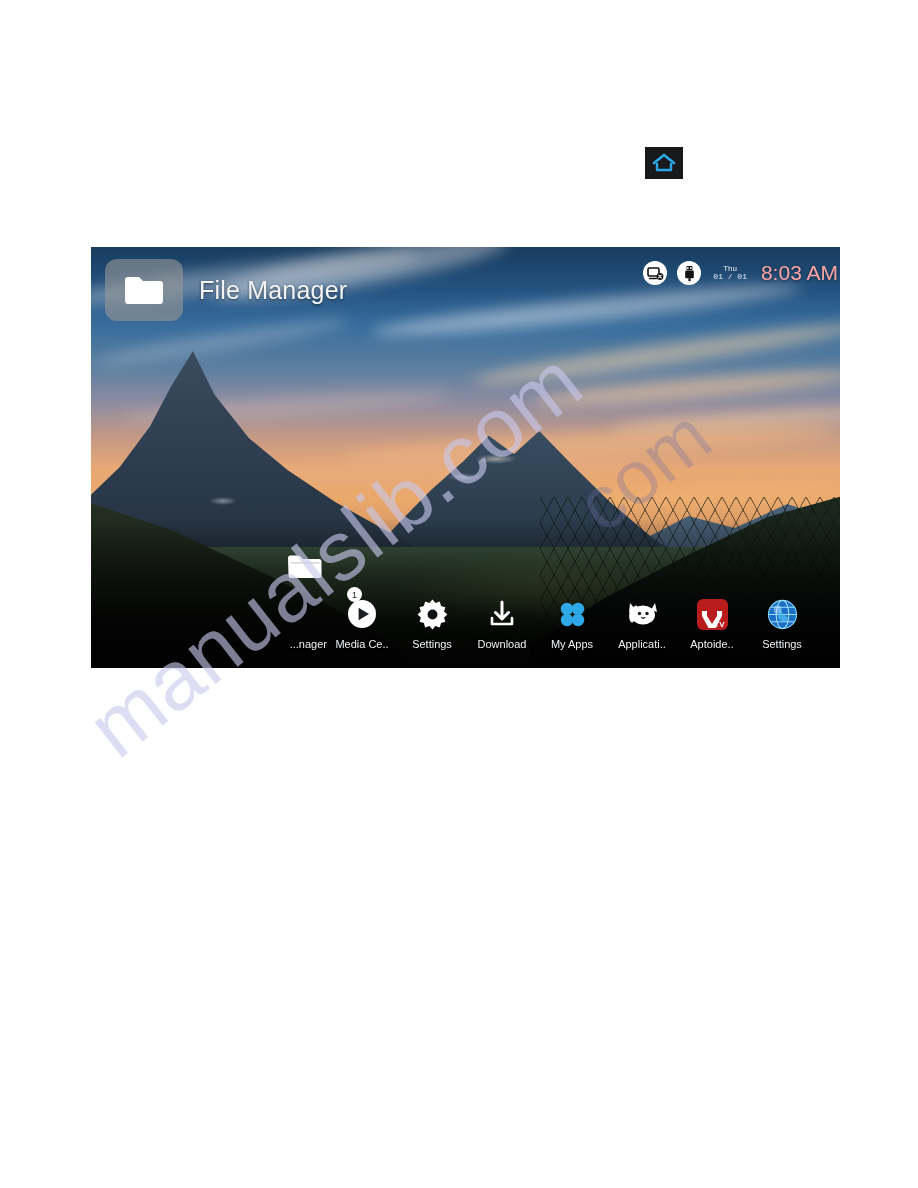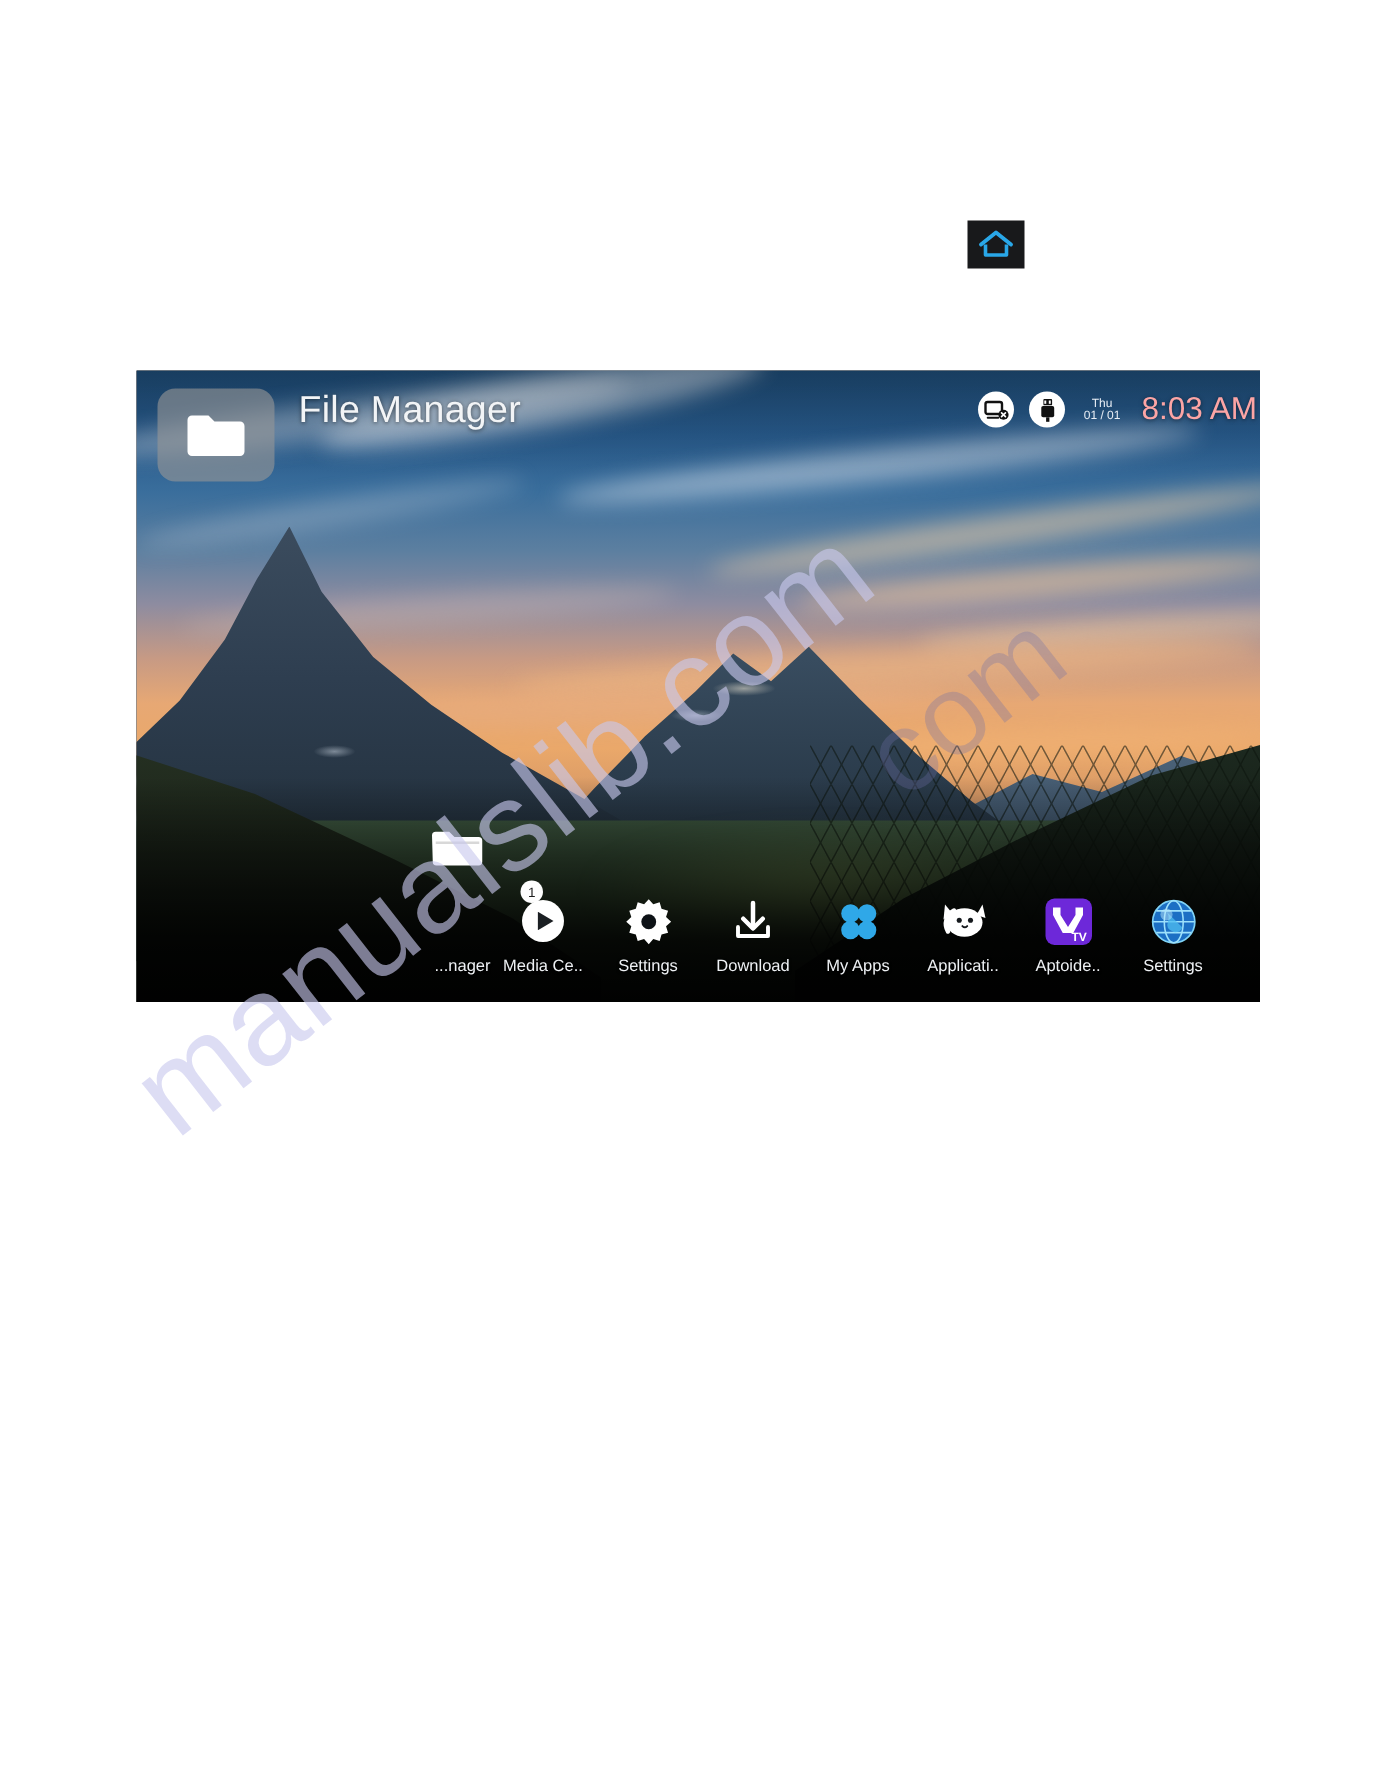--- a/index.html
+++ b/index.html
@@ -148,21 +148,21 @@
     background: linear-gradient(to bottom, rgba(0,0,0,0) 0%, rgba(0,0,0,.45) 35%, rgba(0,0,0,.86) 72%, rgba(0,0,0,.95) 100%);
   }
   .top-shade {
     position:absolute; left:0; right:0; top:0; height:70px;
     background: linear-gradient(to bottom, rgba(0,0,0,.18), rgba(0,0,0,0));
   }
 
   
   .app-header {
     position:absolute; left:14px; top:12px;
-    display:flex; gap:16px;
+    display:flex; align-items:center; gap:16px;
   }
   .app-tile {
     width:78px; height:62px;
     background: rgba(150,150,150,.62);
     border-radius:12px;
     display:flex; align-items:center; justify-content:center;
   }
   .app-title {
     color:#f2f4f6;
     font-size:25px;
@@ -179,21 +179,21 @@
   .sb-icon {
     width:24px; height:24px; border-radius:50%;
     background:#ffffff;
     display:flex; align-items:center; justify-content:center;
   }
   .sb-date {
     display:flex; flex-direction:column; align-items:center;
     line-height:1.05; margin-left:2px;
   }
   .sb-dow  { font-size:8px;  color:#e8eef5; }
-  .sb-date-val { font-size:8px; color:#e8eef5; }
+  .sb-date-val { font-size:8px; color:#e8eef5;font-family:Liberation Mono, monospace; }
   .sb-clock {
     font-size:21px; color:#fca5a5; margin-left:4px;
     text-shadow:0 1px 3px rgba(0,0,0,.5);
   }
 
   
   .dock {
     position:absolute; left:0; right:0; bottom:18px;
     display:flex; align-items:flex-end;
     padding-left:166px;
@@ -237,22 +237,22 @@
     border-radius:9px;
     display:flex; align-items:center;
     padding-left:14px;
     box-sizing:border-box;
   }
   .home-tip-label { color:#fbfbfb; font-size:17px; }
 
   
   .aptoide-tile {
     width:31px; height:31px; border-radius:6px;
-    background:#6d28d9;
-    display:flex; align-items:center; justify-content:center;
+    background:#b91c1c;
+    display:flex; align-items:flex-end; justify-content:center;
     position:relative;
   }
   .aptoide-tv {
     position:absolute; right:3px; bottom:1px;
     color:#fff; font-size:8px; font-weight:bold;
   }
 
   
   .watermark {
     position:absolute;

